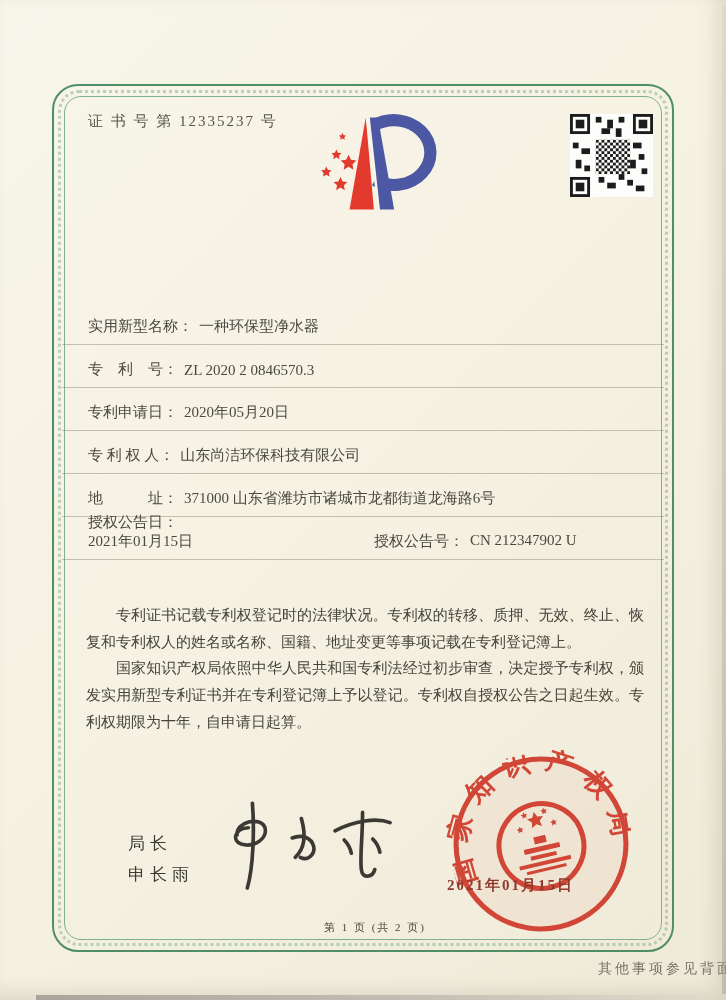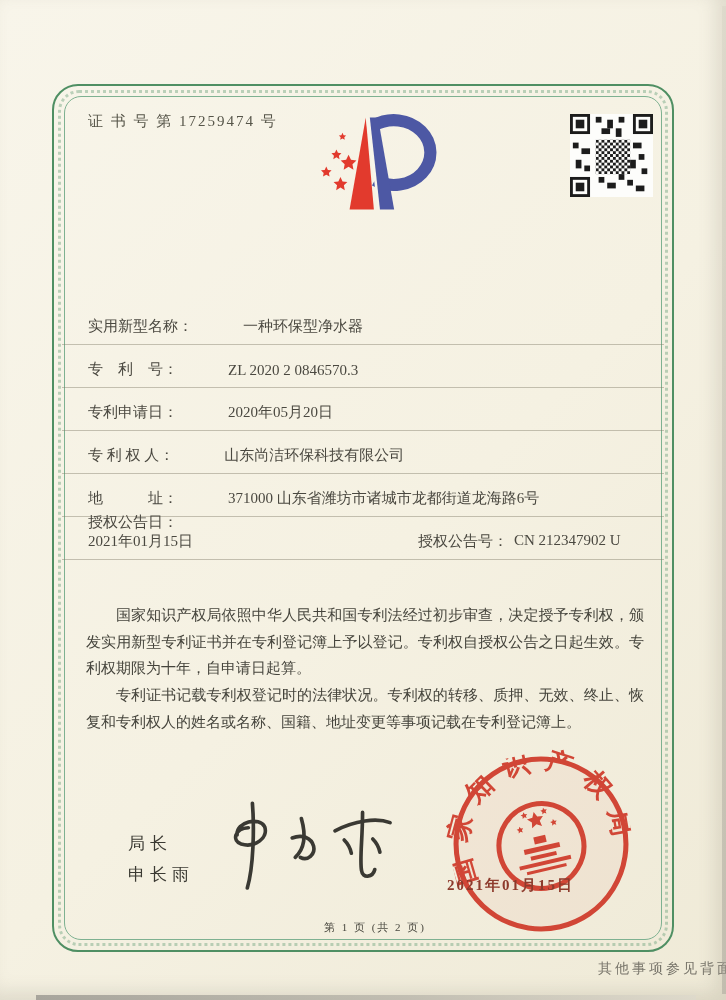--- a/index.html
+++ b/index.html
@@ -21,21 +21,21 @@
 
   .logo{position:absolute;left:303px;top:114px;width:162px;height:102px;}
   .qr{position:absolute;left:570px;top:114px;width:83px;height:83px;}
 
   .title{position:absolute;left:0;top:224px;width:100%;text-align:center;
     font-size:35px;font-weight:bold;letter-spacing:9px;color:#2d2c27;}
 
   .fields{position:absolute;left:62px;top:302px;width:602px;}
   .frow{height:43px;display:flex;align-items:flex-end;box-sizing:border-box;
     padding:0 0 8px 26px;border-bottom:1px solid rgba(125,120,100,.42);
-    font-size:15px;color:#4a4840;gap:44px;}
+    font-size:15px;color:#4a4840;}
   .flabel{white-space:pre;margin-right:6px;}
   .fvalue{white-space:pre;}
   .grant-left{width:286px;display:flex;flex-direction:column;}
   .grant-right{flex:1;display:flex;}
 
   .paragraphs{position:absolute;left:86px;top:602px;width:558px;
     font-size:15px;line-height:1.78;text-align:justify;color:#45443c;}
   .paragraphs p{margin:0;text-indent:2em;}
 
   .officer{position:absolute;left:128px;top:828px;font-size:17px;color:#3b3a33;}
@@ -63,21 +63,21 @@
 
 <div class="page">
 
   <div class="frame-outer">
     <div class="frame-mid">
         <div class="frame-inner"></div>
       </div>
   </div>
 
   <div class="cert-no"><span>证 书 号 第</span>
-    <span>17259474</span>
+    <span>12335237</span>
     <span>号</span>
   </div>
 
   <svg class="logo" viewBox="0 0 160 100">
     <defs>
       <path id="st" d="M0,-10 L2.9,-3.9 L9.5,-3.1 L4.7,1.5 L5.9,8.1 L0,4.6 L-5.9,8.1 L-4.7,1.5 L-9.5,-3.1 L-2.9,-3.9 Z"></path>
     </defs>
     <path d="M70,11 A36,32 0 1 1 71,65" fill="none" stroke="#4d58a4" stroke-width="12"></path>
     <polygon points="62,3 70,94 46,94" fill="#e23a2d"></polygon>
     <polygon points="62,3 67,3 81,94 74,94" fill="#f8f5ea"></polygon>
@@ -157,22 +157,22 @@
         <span class="fvalue">2021年01月15日</span>
       </span>
       <span class="grant-right">
         <span class="flabel">授权公告号：</span>
         <span class="fvalue">CN 212347902 U</span>
       </span>
     </div>
   </div>
 
   <div class="paragraphs">
+    <p>专利证书记载专利权登记时的法律状况。专利权的转移、质押、无效、终止、恢复和专利权人的姓名或名称、国籍、地址变更等事项记载在专利登记簿上。</p>
     <p>国家知识产权局依照中华人民共和国专利法经过初步审查，决定授予专利权，颁发实用新型专利证书并在专利登记簿上予以登记。专利权自授权公告之日起生效。专利权期限为十年，自申请日起算。</p>
-    <p>专利证书记载专利权登记时的法律状况。专利权的转移、质押、无效、终止、恢复和专利权人的姓名或名称、国籍、地址变更等事项记载在专利登记簿上。</p>
   </div>
 
   <div class="officer">
     <div>局长</div>
     <div>申长雨</div>
   </div>
 
   <svg class="signature" viewBox="0 0 200 100" fill="none" stroke="#3a3933" stroke-width="3.6" stroke-linecap="round" stroke-linejoin="round">
     <path d="M30,44 C29,31 52,26 57,36 C61,47 47,57 34,53 C25,50 27,38 41,37"></path>
     <path d="M45,13 C47,38 46,76 40,96"></path>

